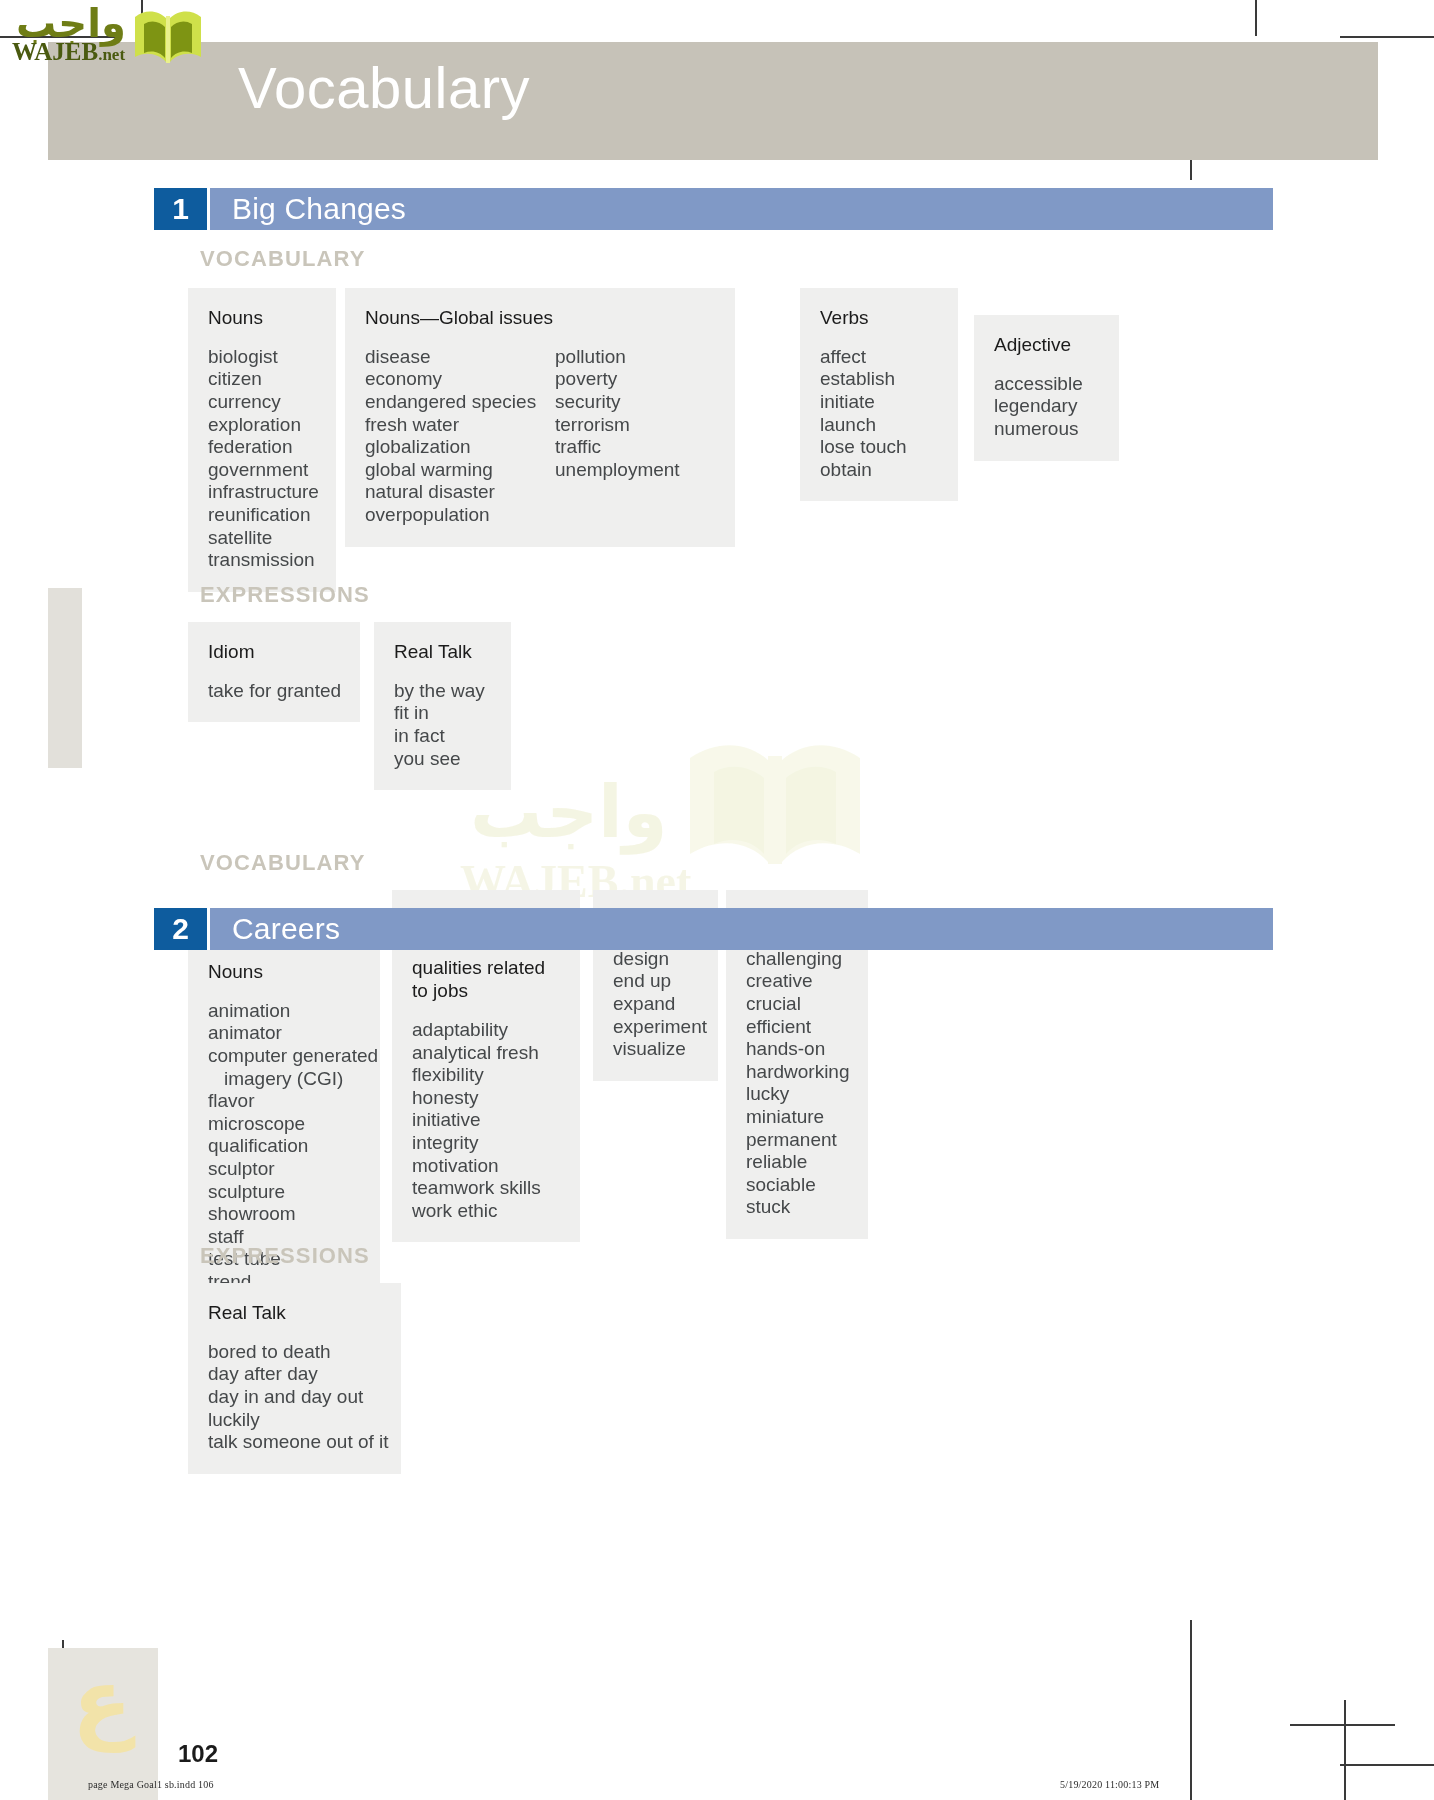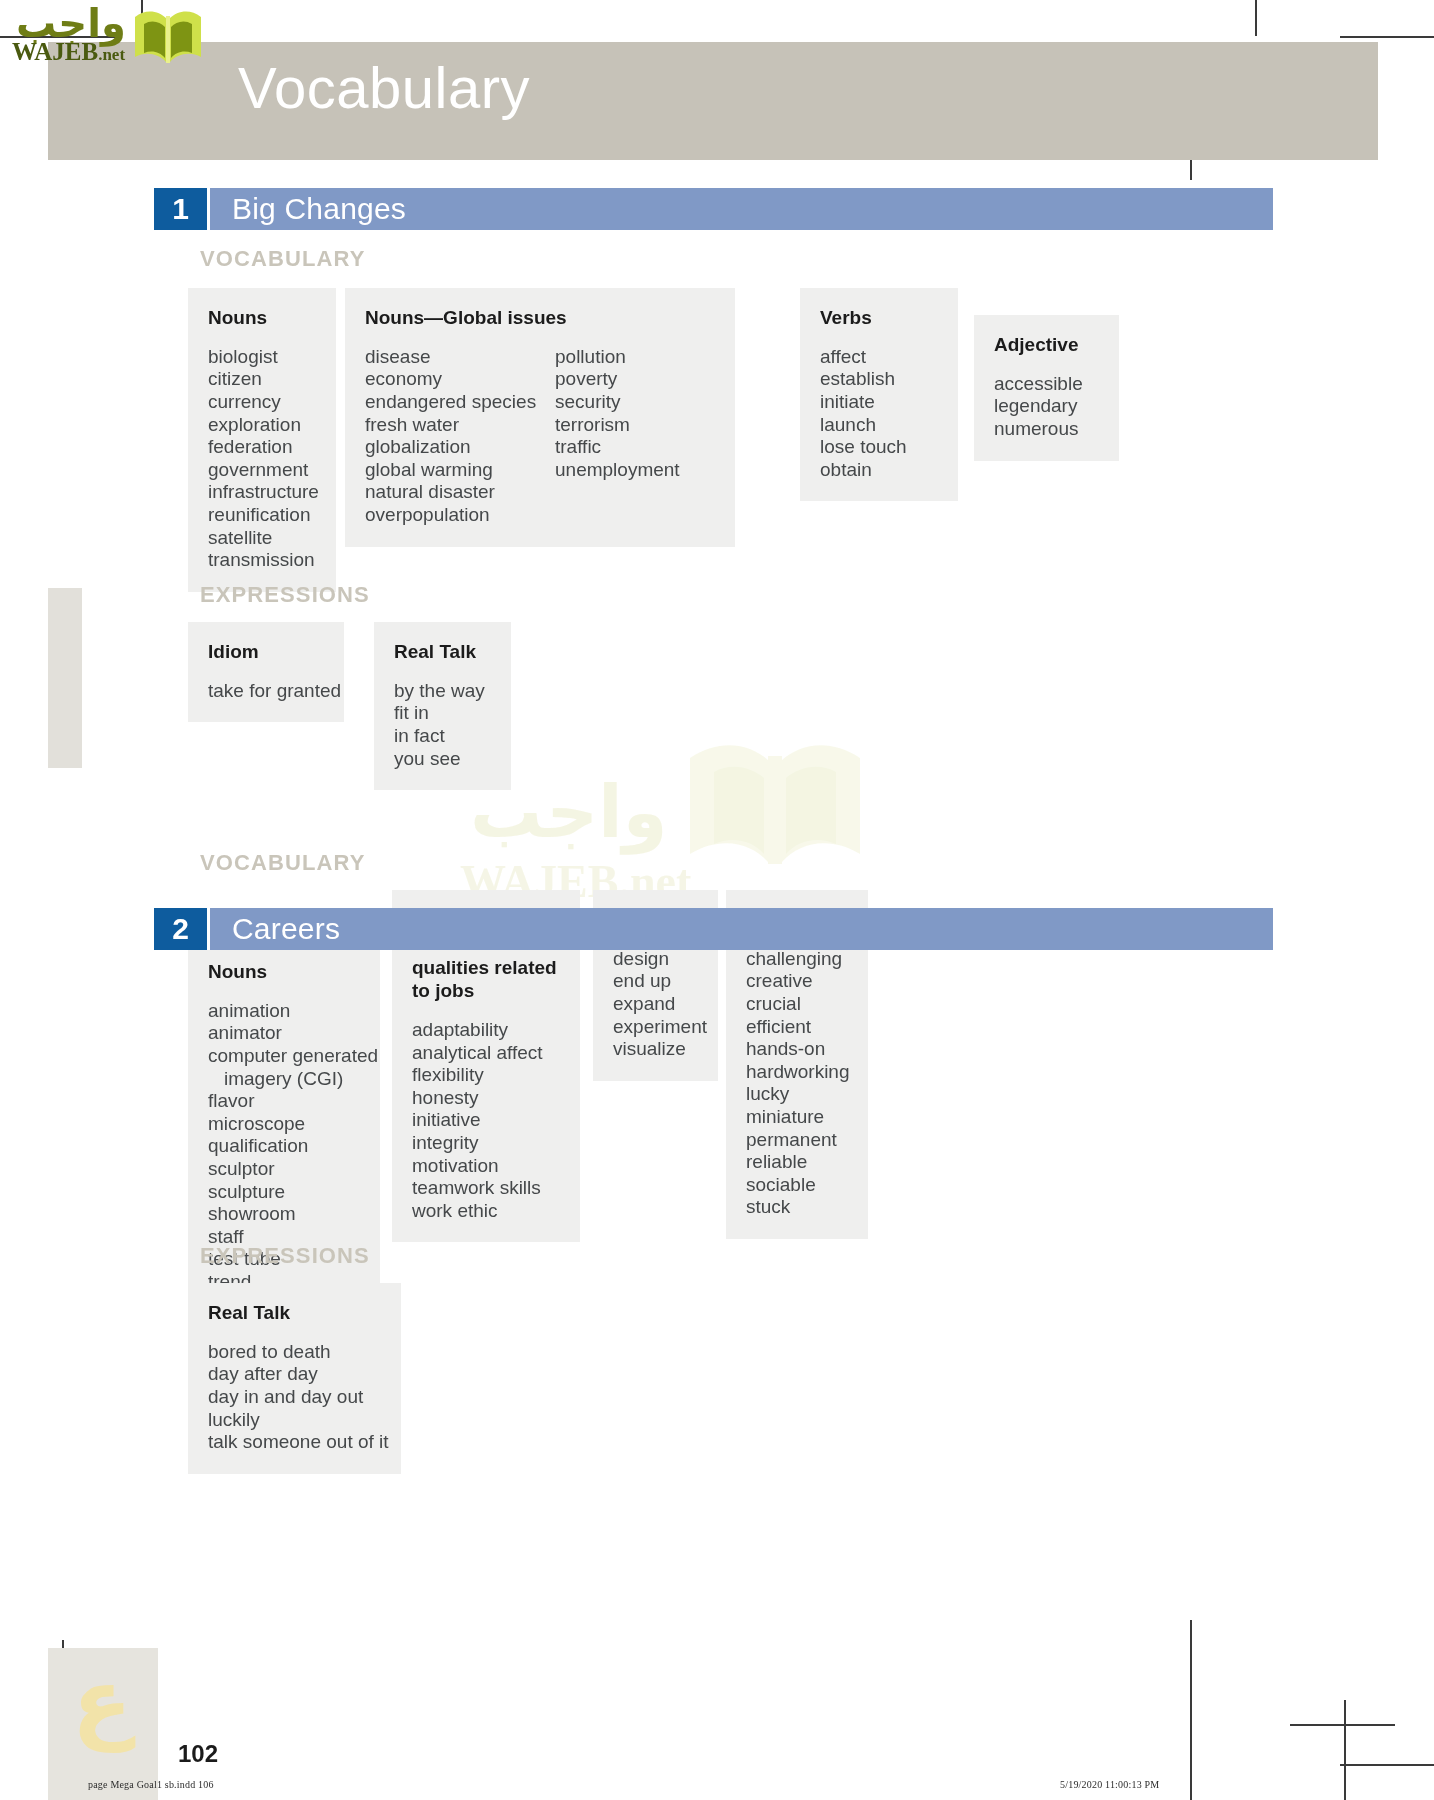--- a/index.html
+++ b/index.html
@@ -160,21 +160,21 @@
 
   
   .wbox {
     position: absolute;
     background: #efefee;
     padding: 18px 20px 20px 20px;
     z-index: 8;
   }
   .wbox .wtitle {
     font-size: 19px;
-    font-weight: 700;
+    font-weight: 400;
     color: #1b1b1b;
     margin-bottom: 16px;
     line-height: 1.25;
   }
   .wcols { display: flex; }
   .wlist { list-style: none; }
   .wlist li {
     font-size: 19px;
     color: #45484a;
     line-height: 1.19;
@@ -335,21 +335,21 @@
       <ul class="wlist">
         <li>accessible</li>
         <li>legendary</li>
         <li>numerous</li>
       </ul>
     </div>
   </div>
 
   <div class="group-label" style="left:200px; top:582px;">EXPRESSIONS</div>
 
-  <div class="wbox" style="left:188px; top:622px; width:156px;">
+  <div class="wbox" style="left:188px; top:622px; width:172px;">
     <div class="wtitle">Idiom</div>
     <div class="wcols">
       <ul class="wlist">
         <li>take for granted</li>
       </ul>
     </div>
   </div>
 
   <div class="wbox" style="left:374px; top:622px; width:137px;">
     <div class="wtitle">Real Talk</div>
@@ -389,21 +389,21 @@
         <li>trend</li>
       </ul>
     </div>
   </div>
 
   <div class="wbox" style="left:392px; top:890px; width:188px;">
     <div class="wtitle">Nouns—Personal qualities related to jobs</div>
     <div class="wcols">
       <ul class="wlist">
         <li>adaptability</li>
-        <li>analytical affect</li>
+        <li>analytical fresh</li>
         <li>flexibility</li>
         <li>honesty</li>
         <li>initiative</li>
         <li>integrity</li>
         <li>motivation</li>
         <li>teamwork skills</li>
         <li>work ethic</li>
       </ul>
     </div>
   </div>

